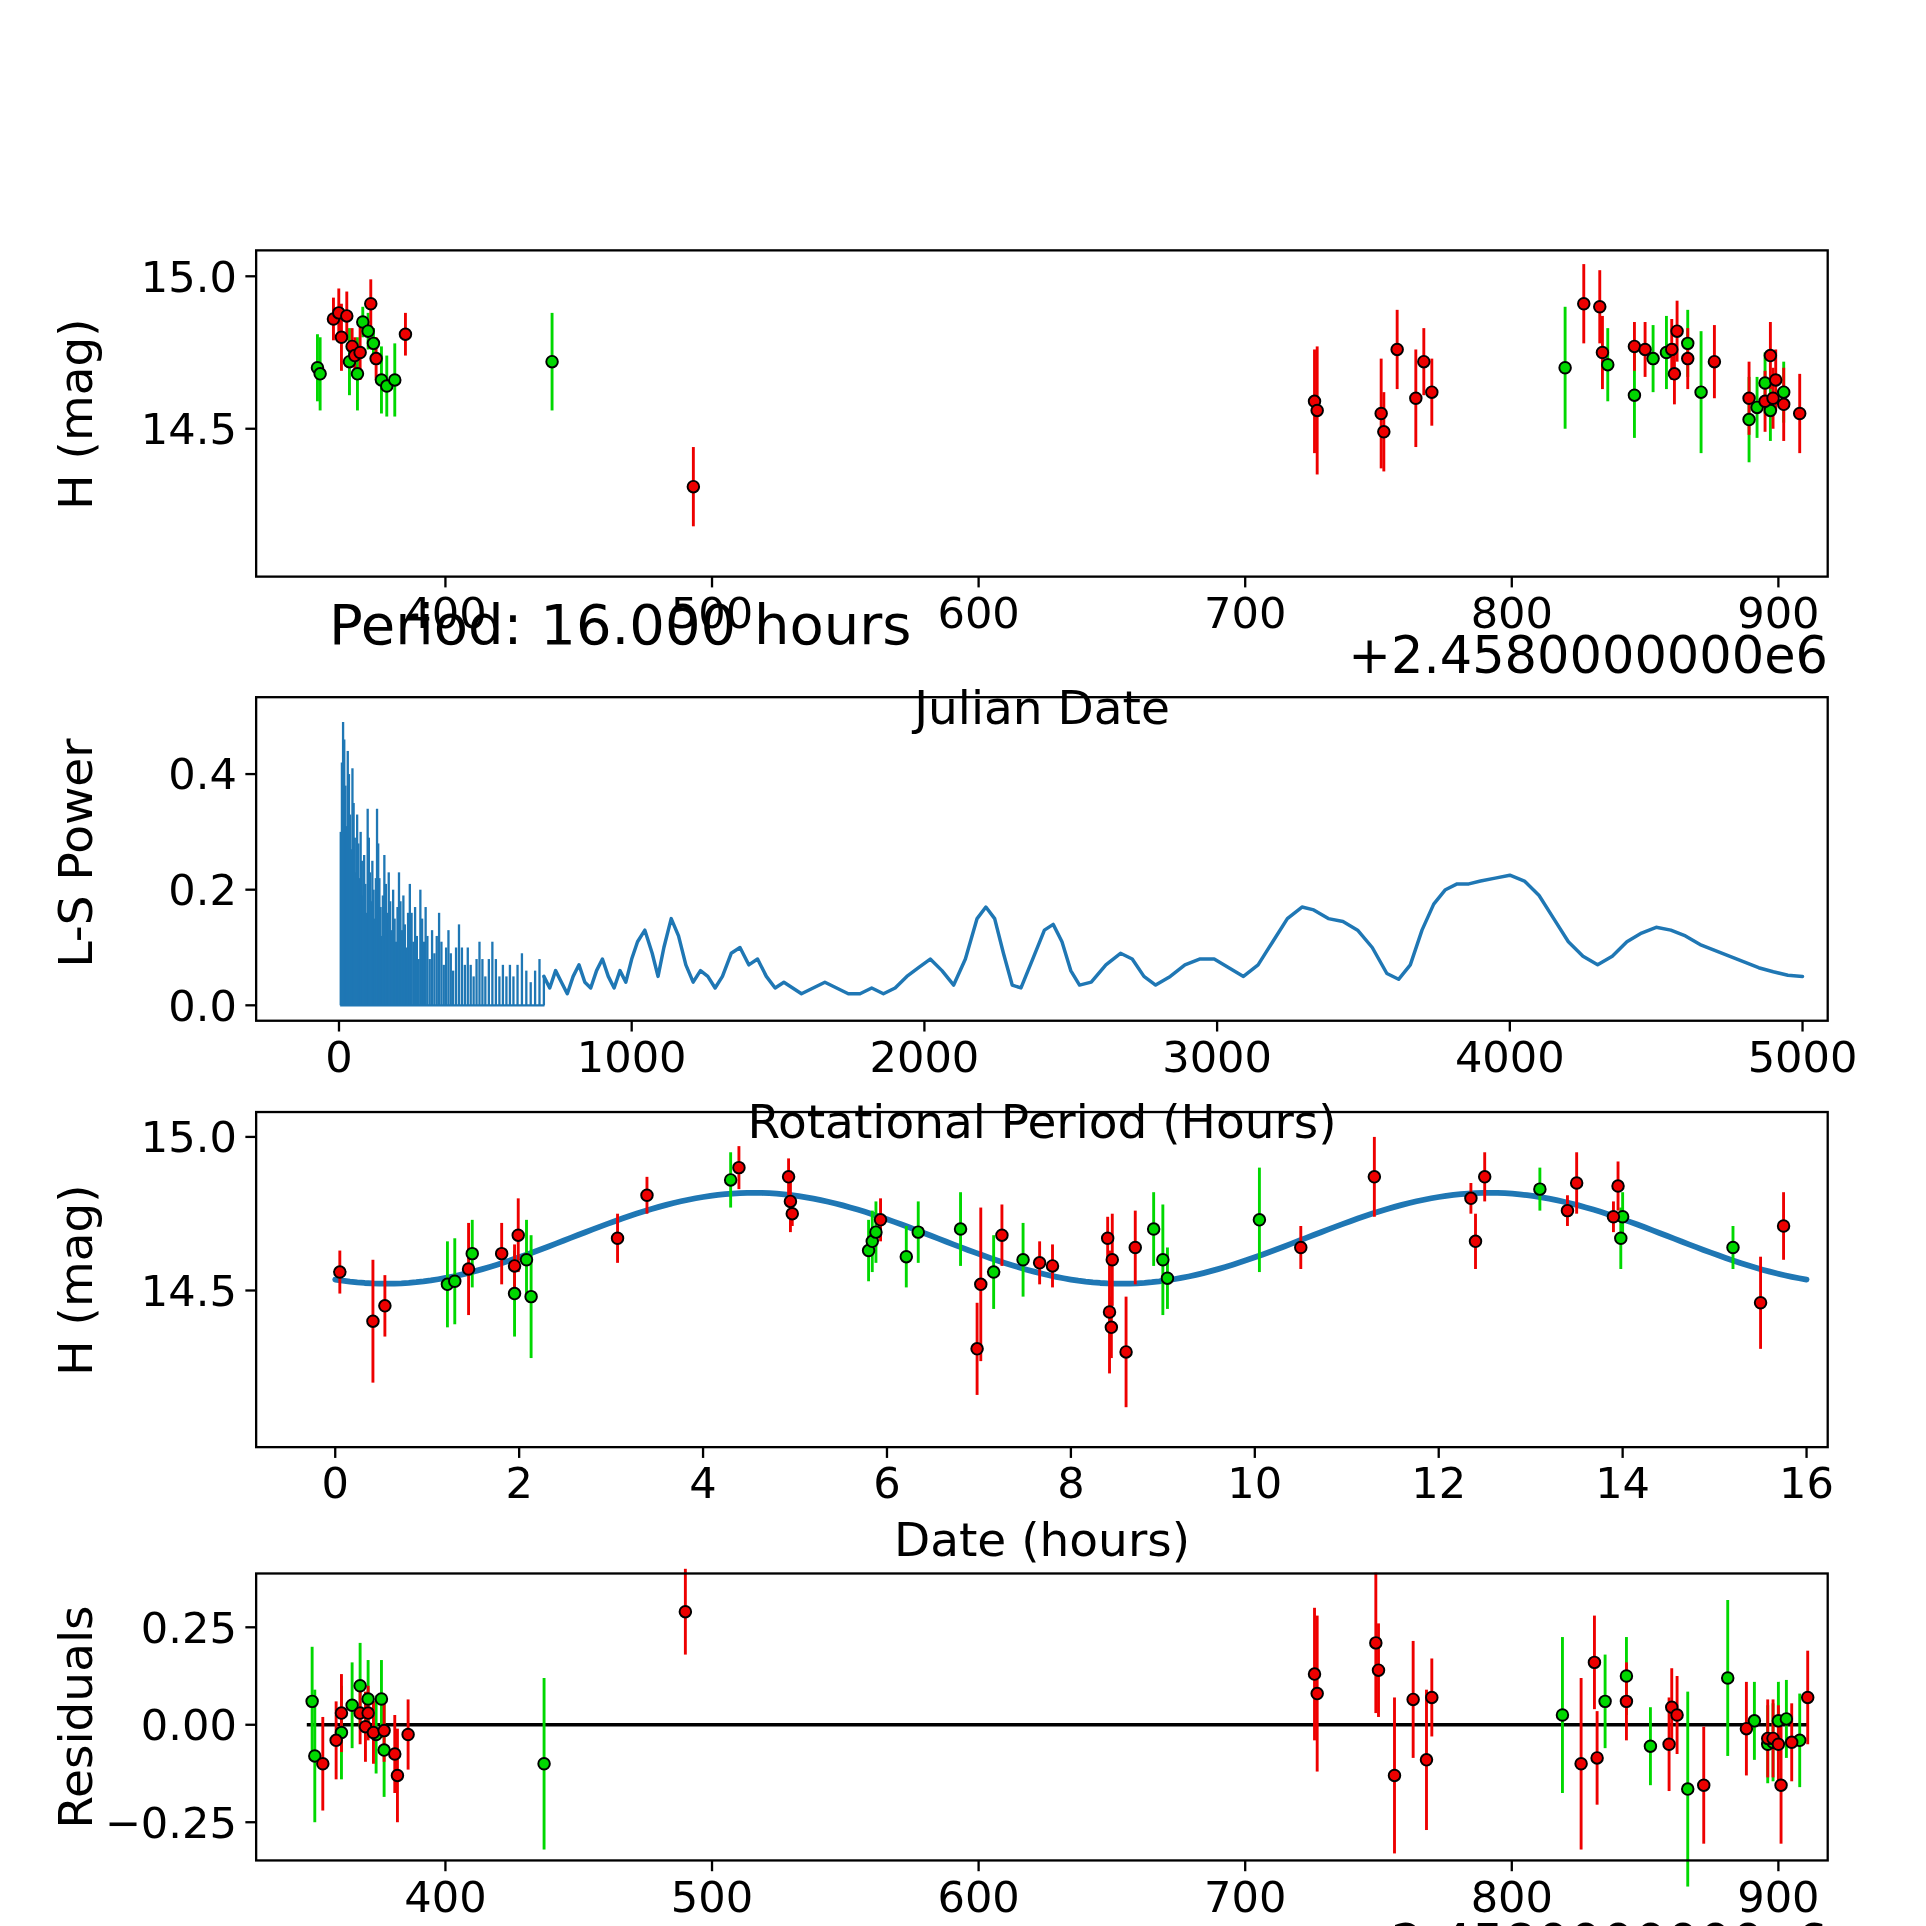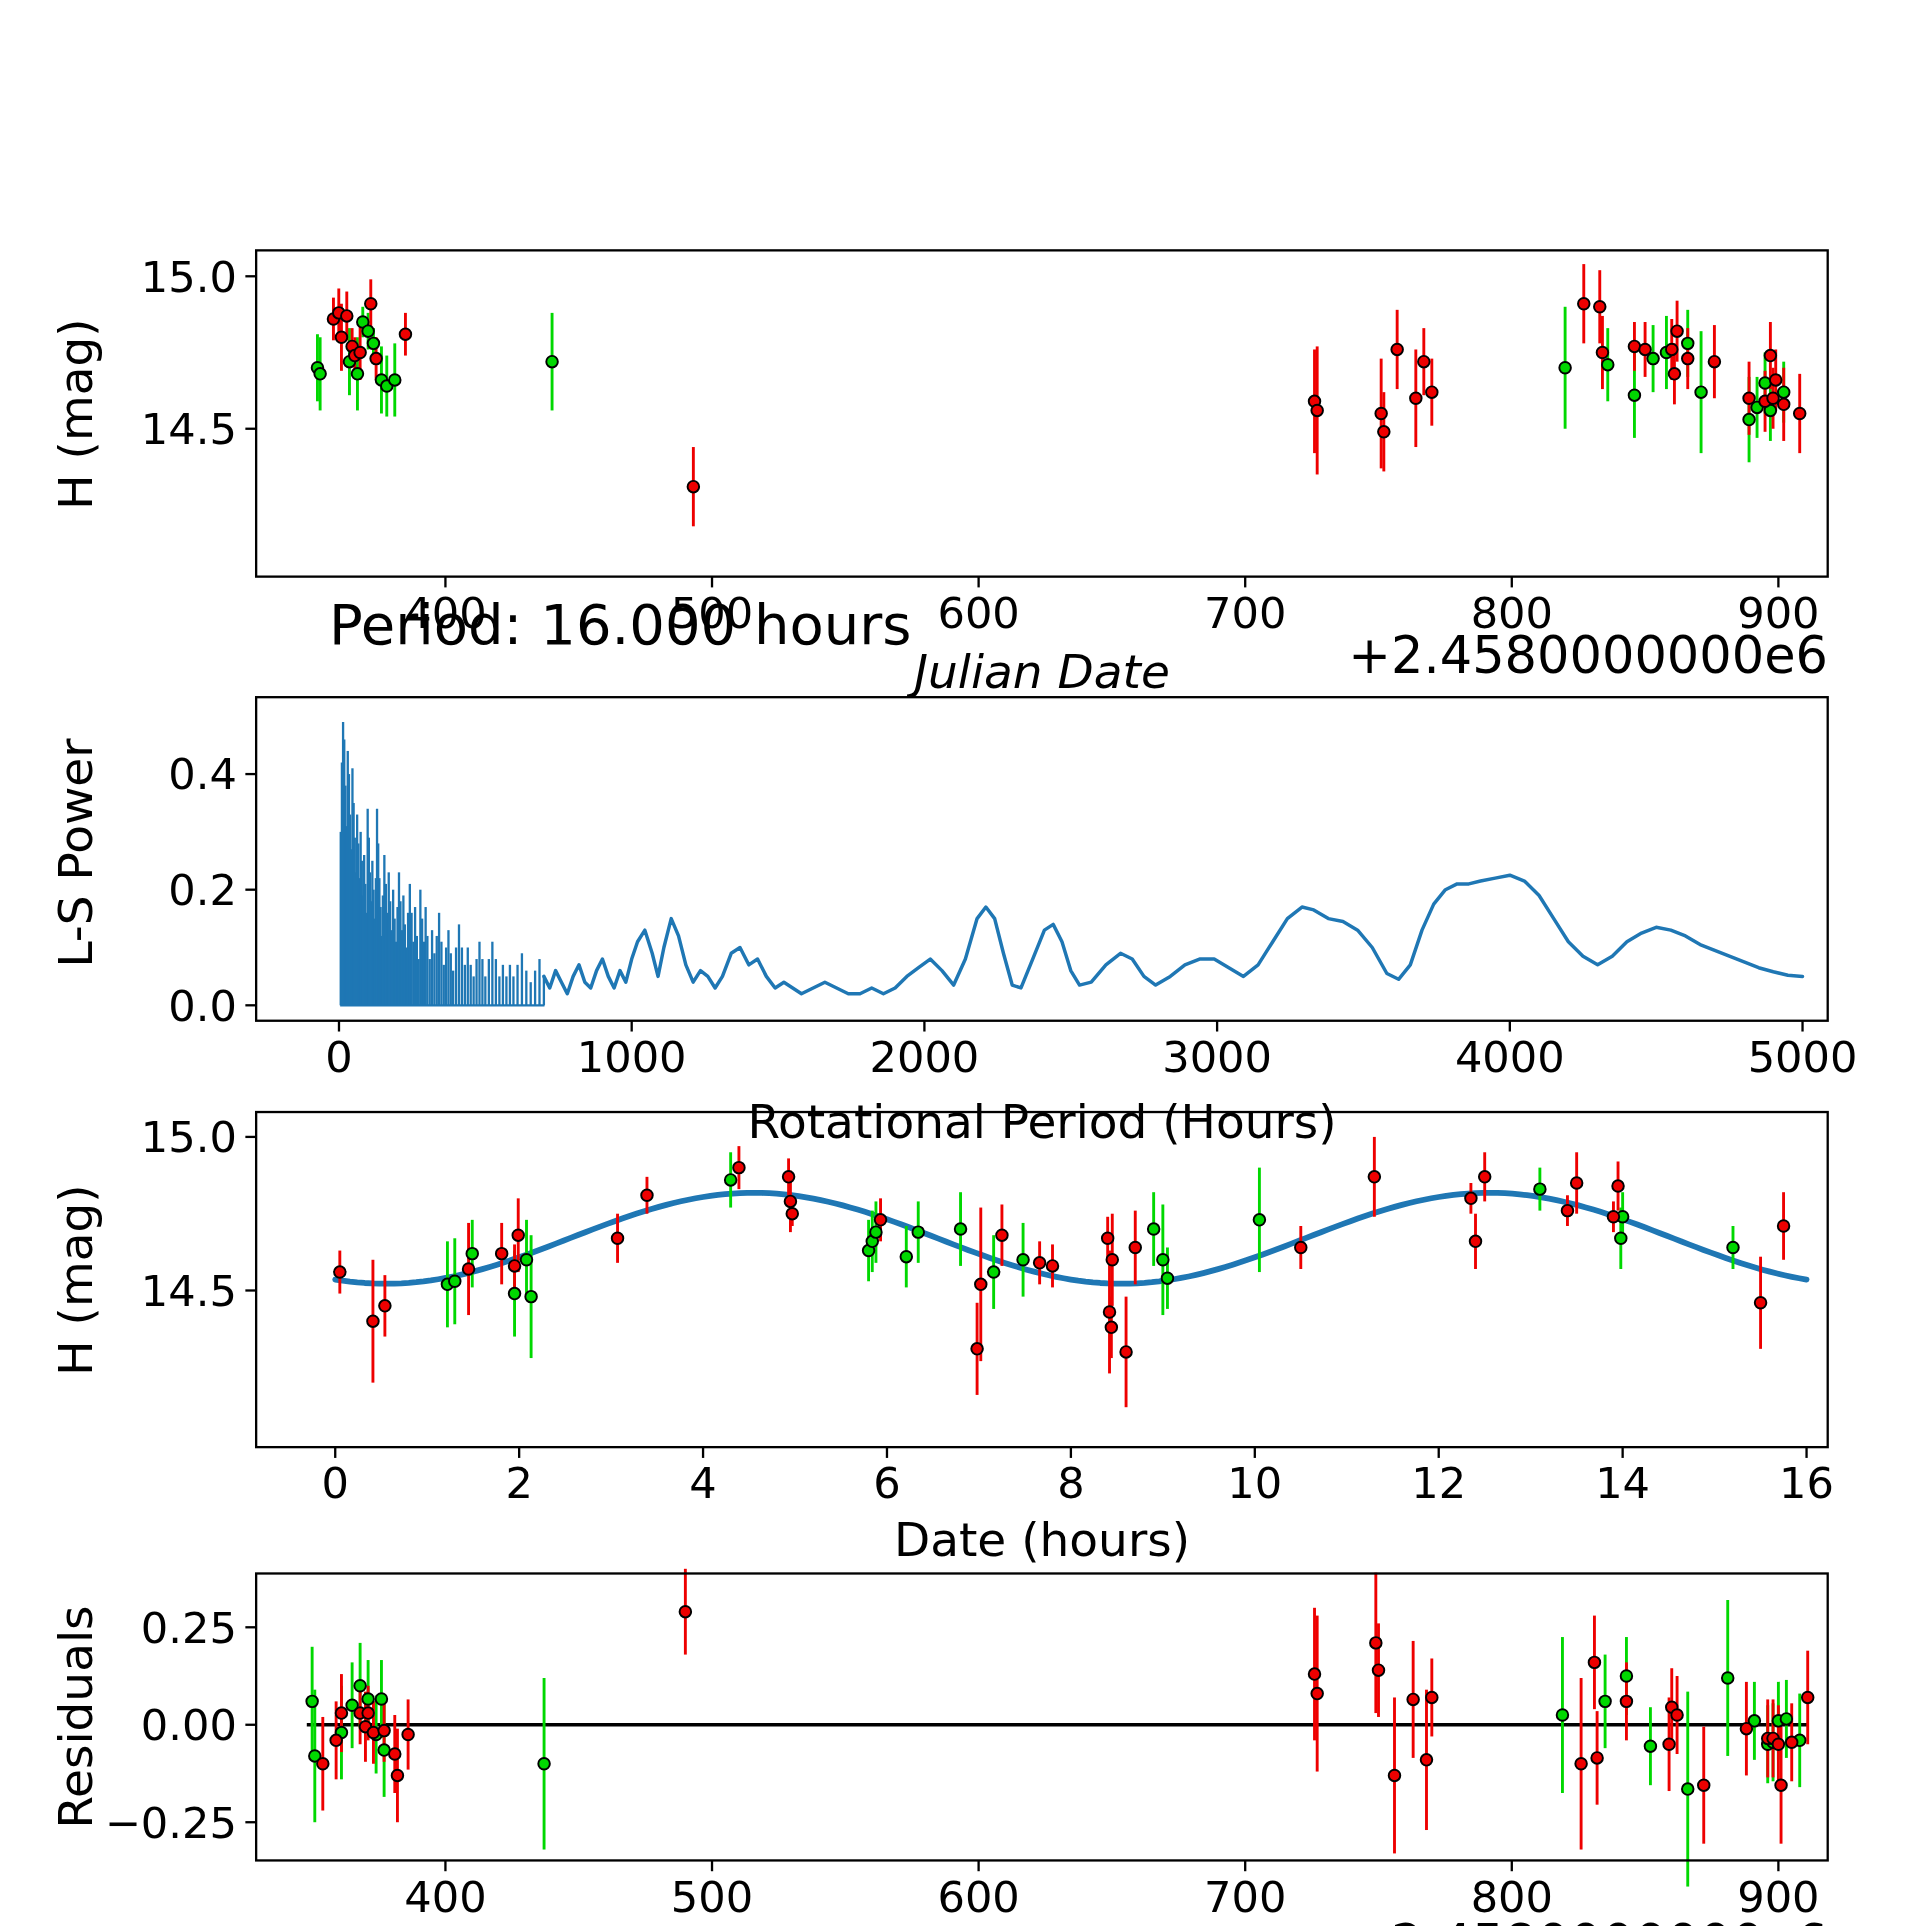--- a/index.html
+++ b/index.html
@@ -5,21 +5,21 @@
   html,body{margin:0;padding:0;background:#ffffff;}
   #figure{position:relative;width:2080px;height:2080px;background:#ffffff;
           font-family:"DejaVu Sans",sans-serif;color:#000;overflow:hidden;}
   #plot{position:absolute;left:0;top:0;}
   .txt{position:absolute;white-space:nowrap;color:#000;}
   .title{left:256px;top:31px;width:1572px;text-align:center;font-size:58px;}
   .xlab{left:256px;width:1572px;text-align:center;font-size:47px;}
   .offset{left:256px;width:1572px;text-align:right;font-size:51px;}
   .ylab{left:75px;transform:translate(-50%,-50%) rotate(-90deg);font-size:47px;}
   .annot{left:329px;top:592px;font-size:56px;}
-  #xlab1{top:644px;font-style:italic;} #off1{top:626px;}
+  #xlab1{top:680px;} #off1{top:626px;}
   #xlab2{top:1074px;margin-top:20px;}
   #xlab3{top:1512px;} #off4{top:1914px;}
   #ylab1{top:414px;} #ylab2{top:853px;} #ylab3{top:1280px;} #ylab4{top:1717px;}
 </style>
 </head>
 <body>
 
 <div id="figure">
   <svg id="plot" width="2080" height="2080" viewBox="0 0 5400 5400">
       <g>

